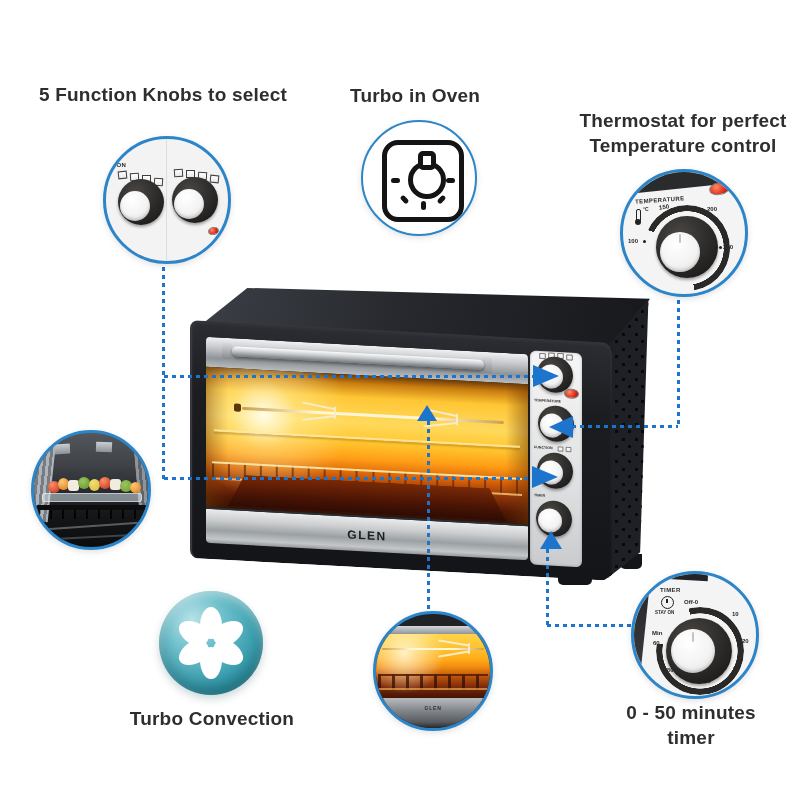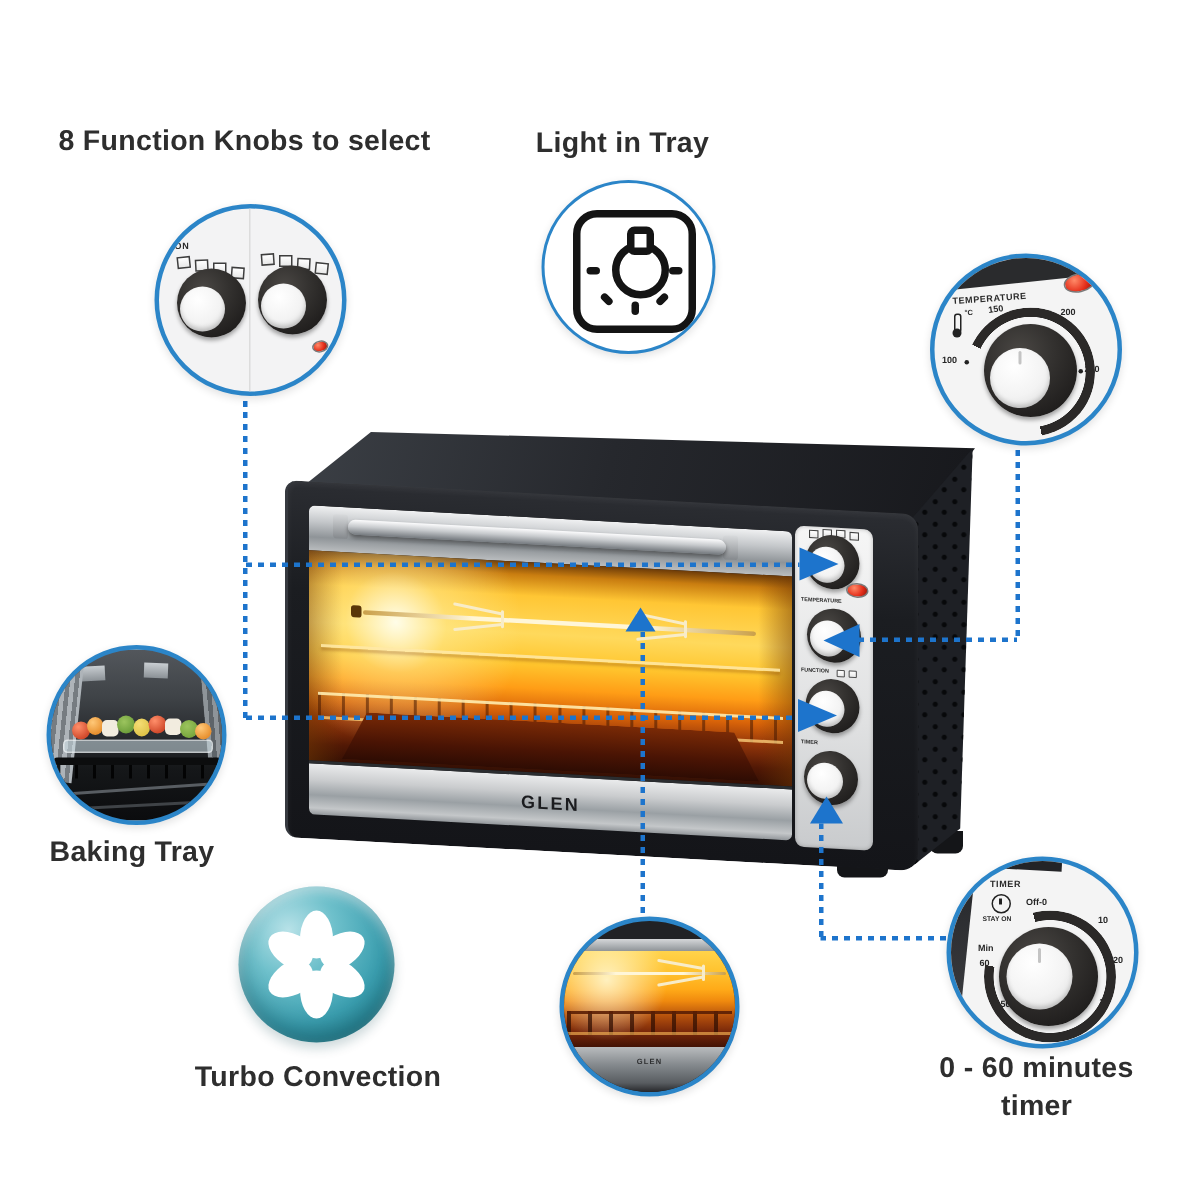--- a/index.html
+++ b/index.html
@@ -101,27 +101,30 @@
   .clockicon:after{content:"";position:absolute;left:4px;top:2px;width:1.6px;height:4px;background:#222;}
   .thermoicon{position:absolute;width:3px;height:11px;border:1.2px solid #222;border-radius:2px;}
   .thermoicon:after{content:"";position:absolute;left:-2px;top:9px;width:6px;height:6px;border-radius:50%;background:#222;}
 </style>
 </head>
 <body>
 
 <div id="canvas">
 
   <div class="cap-label" style="left:38px;top:82px;width:250px;">
-    <div>8 Function Knobs to select</div>
-  </div>
-  <div class="cap-label" style="left:327px;top:83px;width:176px;">Light in Tray</div>
-  <div class="cap-label" style="left:8px;top:556px;width:160px;">Baking Tray</div>
+    <div>5 Function Knobs to select</div>
+  </div>
+  <div class="cap-label" style="left:327px;top:83px;width:176px;">Turbo in Oven</div>
+  <div class="cap-label" style="left:568px;top:108px;width:230px;">
+    <div>Thermostat for perfect</div>
+    <div>Temperature control</div>
+  </div>
   <div class="cap-label" style="left:112px;top:706px;width:200px;">Turbo Convection</div>
   <div class="cap-label" style="left:606px;top:700px;width:170px;">
-    <div>0 - 60 minutes</div>
+    <div>0 - 50 minutes</div>
     <div>timer</div>
   </div>
 
   <div class="foot" style="left:200px;top:538px;width:30px;height:13px;transform:skewX(-8deg);"></div>
   <div class="foot" style="left:558px;top:568px;width:34px;height:17px;"></div>
   <div class="foot" style="left:620px;top:554px;width:22px;height:15px;"></div>
 
   <div class="oven-top"></div>
   <div class="oven-side"></div>
 

